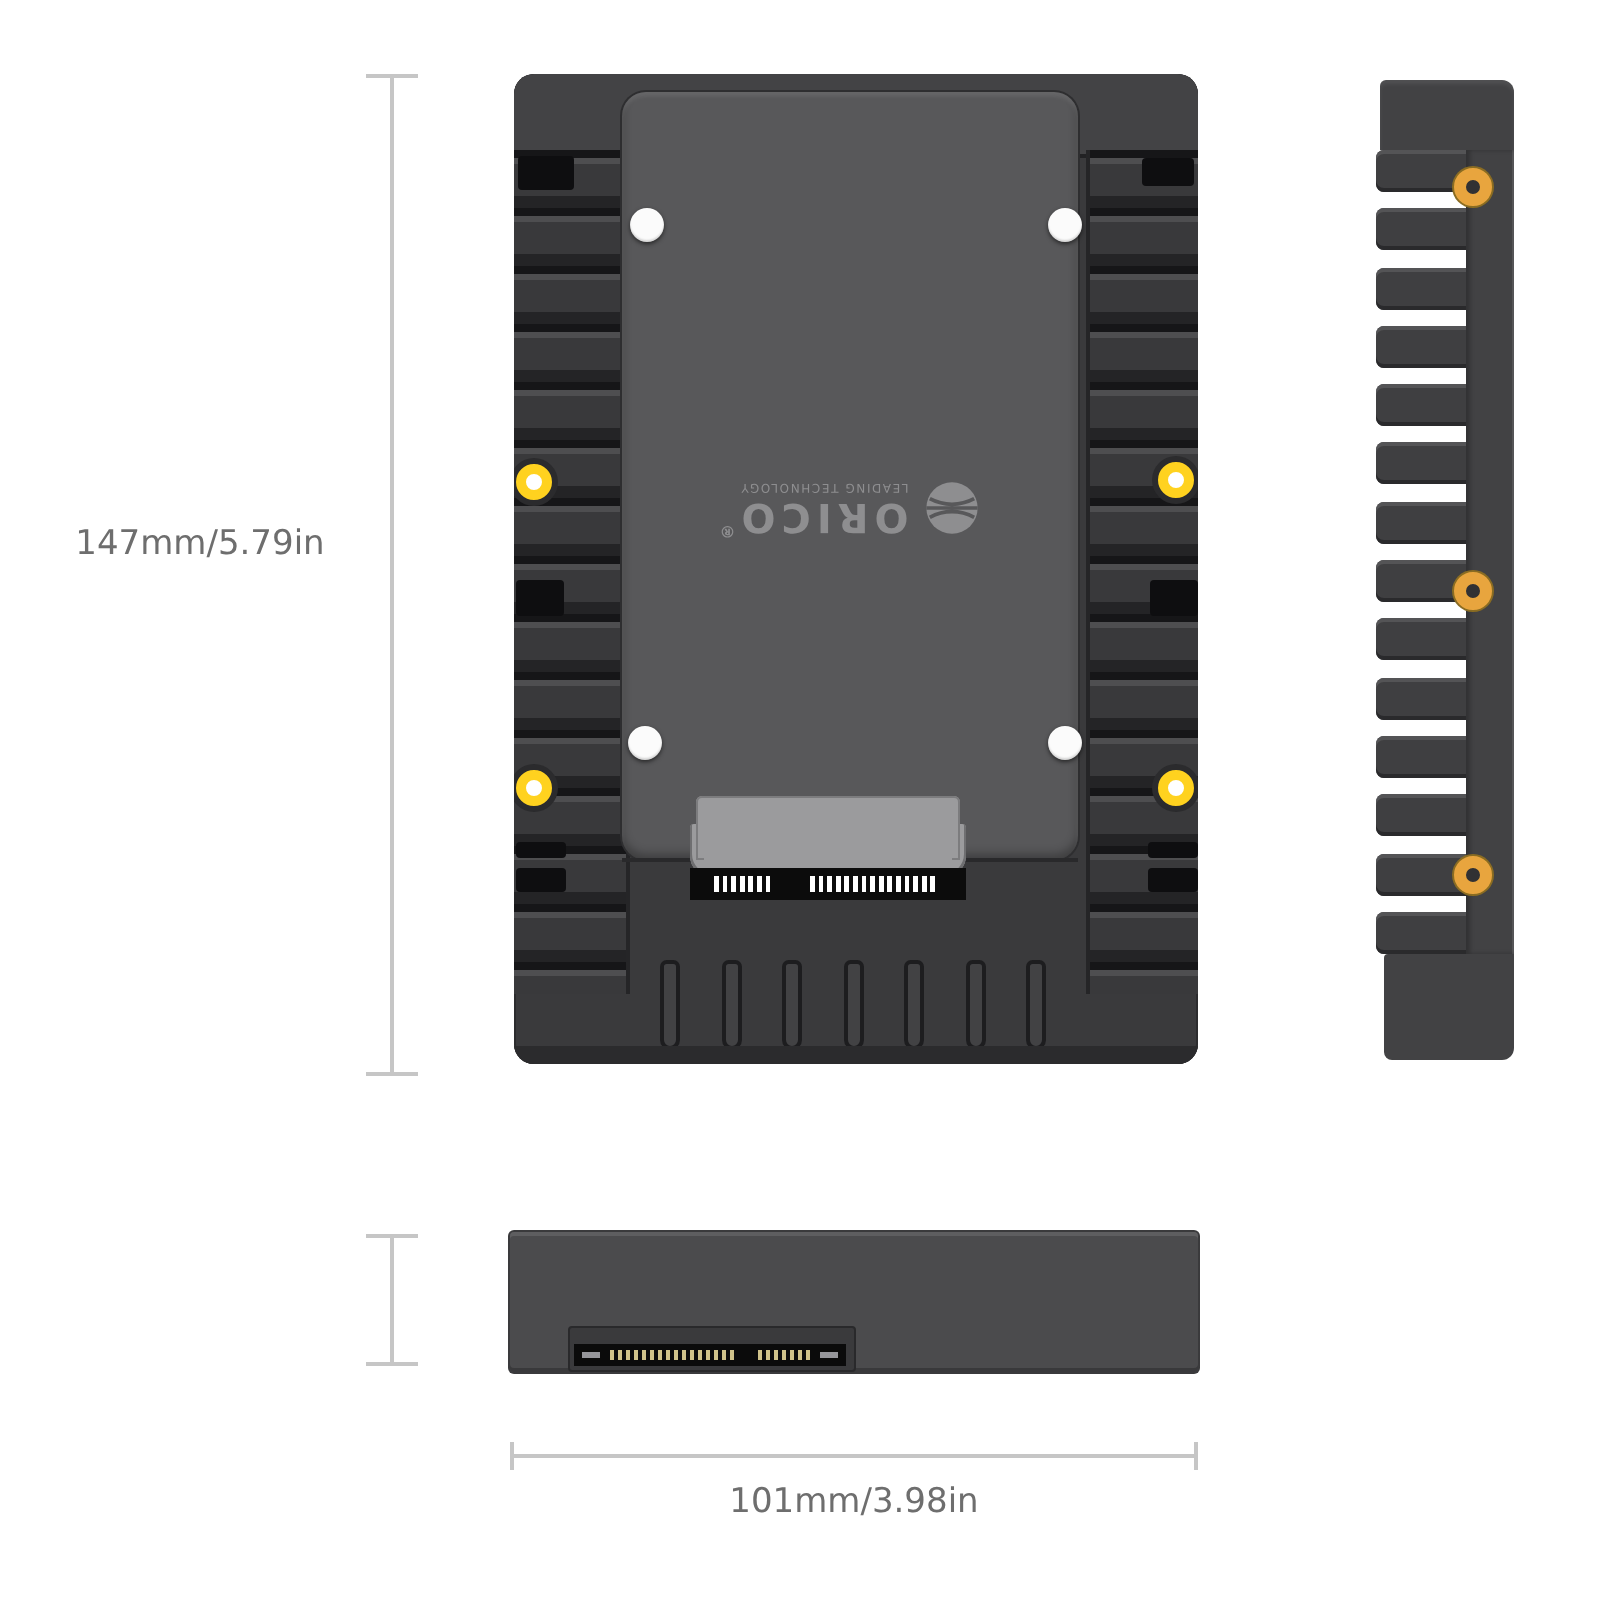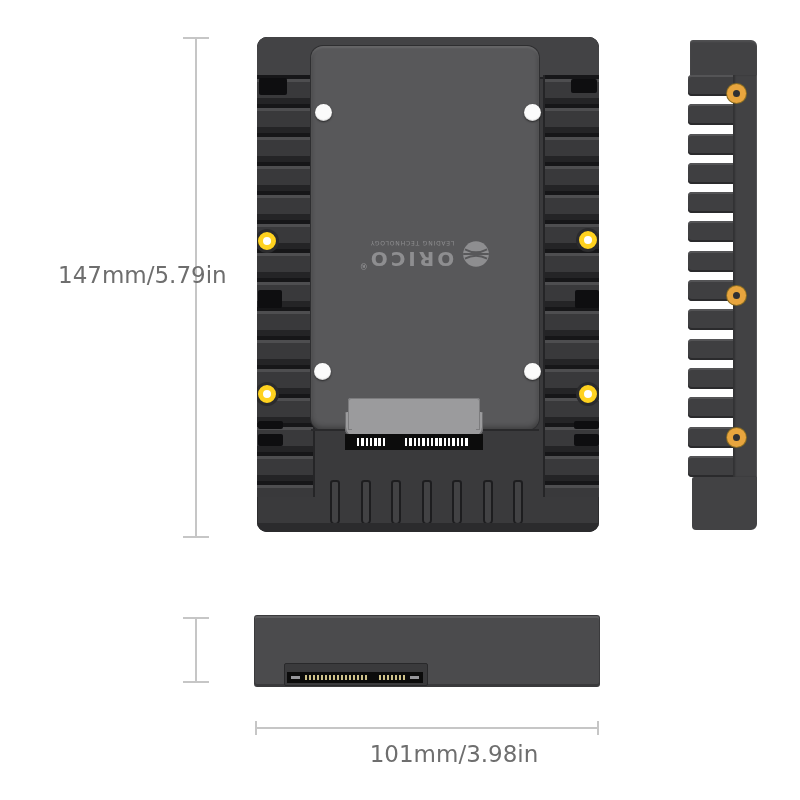--- a/index.html
+++ b/index.html
@@ -8,21 +8,21 @@
     font-family:"DejaVu Sans","Liberation Sans",sans-serif; overflow:hidden;
   }
   
   .dim-line { position:absolute; background:var(--c-dim-line,#c6c6c6); }
   .dim-v { width:2px; }
   .dim-v::before,.dim-v::after { content:""; position:absolute; left:-12px; width:26px; height:2px; background:var(--c-dim-line,#c6c6c6); }
   .dim-v::before { top:0; } .dim-v::after { bottom:0; }
   .dim-h { height:2px; }
   .dim-h::before,.dim-h::after { content:""; position:absolute; top:-6px; width:2px; height:14px; background:var(--c-dim-line,#c6c6c6); }
   .dim-h::before { left:0; } .dim-h::after { right:0; }
-  .dim-label { position:absolute; color:var(--c-dim-text,#6e6e6e); font-size:23px; text-align:center;margin-left:38px; }
+  .dim-label { position:absolute; color:var(--c-dim-text,#6e6e6e); font-size:17px; text-align:center; }
 
   
   .front-view { position:absolute; left:257px; top:37px; width:342px; height:495px;
     background:var(--c-body,#3a3a3c); border-radius:10px; overflow:hidden; box-shadow:0 0 0 1px #2c2c2e inset; }
   .front-topbar { position:absolute; left:0; top:0; width:342px; height:40px;
     background:var(--c-topbar,#434345); border-bottom:2px solid #222224; border-radius:10px 10px 0 0; }
   .rib { position:absolute; top:38px; width:56px; height:422px;
     background:repeating-linear-gradient(180deg,#161618 0 4px,#4e4e50 4px 7px,#39393b 7px 23px,#242426 23px 29px); }
   .rib-left { left:0; border-right:2px solid #252527; }
   .rib-right { left:286px; border-left:2px solid #252527; }
@@ -94,21 +94,21 @@
 <body>
 
 <div class="canvas">
 
   <div class="dim-line dim-v" style="left:195px; top:37px; height:501px;"></div>
   <div class="dim-label" style="left:20px; top:262px; width:160px;">147mm/5.79in</div>
 
   <div class="dim-line dim-v" style="left:195px; top:617px; height:66px;"></div>
 
   <div class="dim-line dim-h" style="left:255px; top:727px; width:344px;"></div>
-  <div class="dim-label" style="left:316px; top:741px; width:200px;text-align:center;">101mm/3.98in</div>
+  <div class="dim-label" style="left:327px; top:741px; width:200px;text-align:center;">101mm/3.98in</div>
 
   <div class="front-view">
     <div class="front-topbar"></div>
     <div class="rib rib-left"></div>
     <div class="rib rib-right"></div>
 
     <div class="notch" style="left:2px; top:41px; width:28px; height:17px;"></div>
     <div class="notch" style="left:314px; top:42px; width:26px; height:14px;"></div>
     <div class="notch" style="left:1px; top:253px; width:24px; height:18px;"></div>
     <div class="notch" style="left:318px; top:253px; width:24px; height:18px;"></div>

